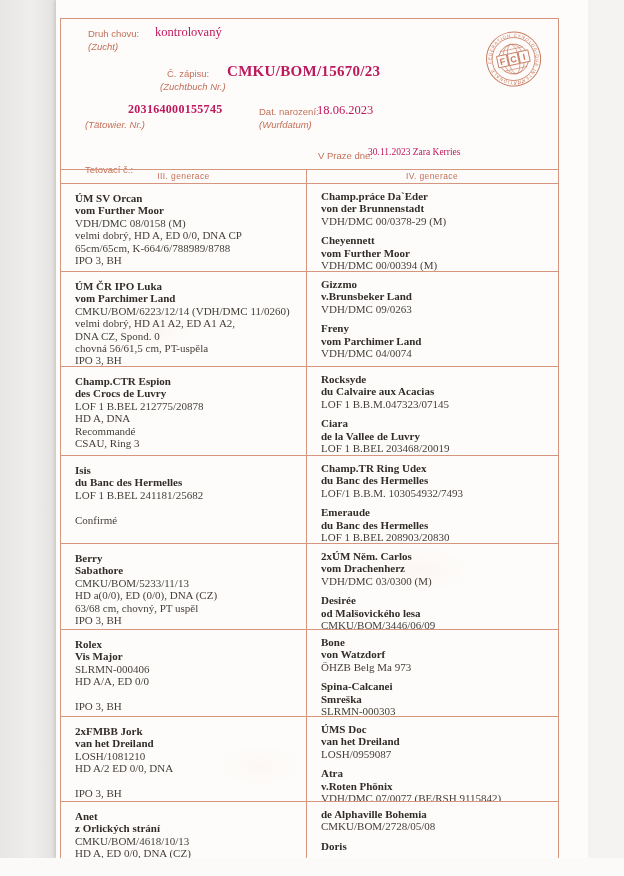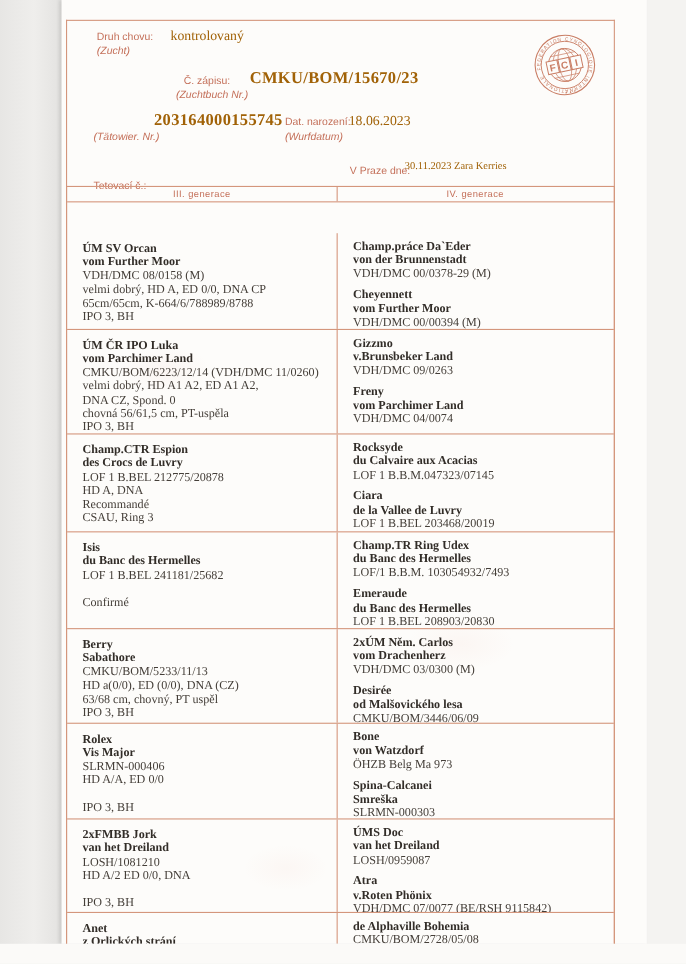--- a/index.html
+++ b/index.html
@@ -22,24 +22,24 @@
   }
   .form-border{
     position:absolute;left:4px;top:18px;width:497px;height:840px;
     border:1px solid #d4967c;border-bottom:none;pointer-events:none;
   }
   .lbl{
     position:absolute;font-family:"Liberation Sans",sans-serif;
     font-size:9.5px;color:#c4705a;white-space:nowrap;
   }
   .sub{font-style:italic;}
-  .val{position:absolute;color:#a16207;white-space:nowrap;}
+  .val{position:absolute;color:#be185d;white-space:nowrap;}
   .v-kontrol{left:99px;top:25px;font-size:12.5px;}
   .v-zapisu{left:171px;top:63px;font-size:15px;font-weight:bold;letter-spacing:.3px;}
-  .v-tetovaci{left:84px;top:102px;font-size:15px;font-weight:bold;letter-spacing:.3px;}
+  .v-tetovaci{left:72px;top:102px;font-size:12px;font-weight:bold;letter-spacing:.3px;}
   .v-narozeni{left:261px;top:103px;font-size:12.5px;}
   .v-praze{left:312px;top:147px;font-size:9.5px;}
   .stamp{position:absolute;left:427px;top:28px;transform:rotate(-12deg);}
   
   .ped-table{
     position:absolute;left:4px;top:169px;width:497px;
     border:1px solid #d4967c;
     background-image:
       radial-gradient(ellipse 60px 30px at 18% 22%,rgba(225,130,105,.05),transparent 70%),
       radial-gradient(ellipse 70px 35px at 72% 55%,rgba(225,130,105,.05),transparent 70%),
@@ -114,21 +114,21 @@
       <circle cx="35" cy="56" r=".7" fill="#c97d64"></circle>
     </svg>
   </div>
 
   <div class="ped-table">
     <div class="band">
       <div>III. generace</div>
       <div>IV. generace</div>
     </div>
 
-  <div class="p-row" style="height: 87px; margin-top: 28px;">
+  <div class="p-row" style="height: 87px;">
         <div class="cell g3">
           <div class="ln b">ÚM SV Orcan</div>
           <div class="ln b">vom Further Moor</div>
           <div class="ln">VDH/DMC 08/0158 (M)</div>
           <div class="ln">velmi dobrý, HD A, ED 0/0, DNA CP</div>
           <div class="ln">65cm/65cm, K-664/6/788989/8788</div>
           <div class="ln">IPO 3, BH</div>
         </div>
         <div class="cell g4">
           <div class="entry">

